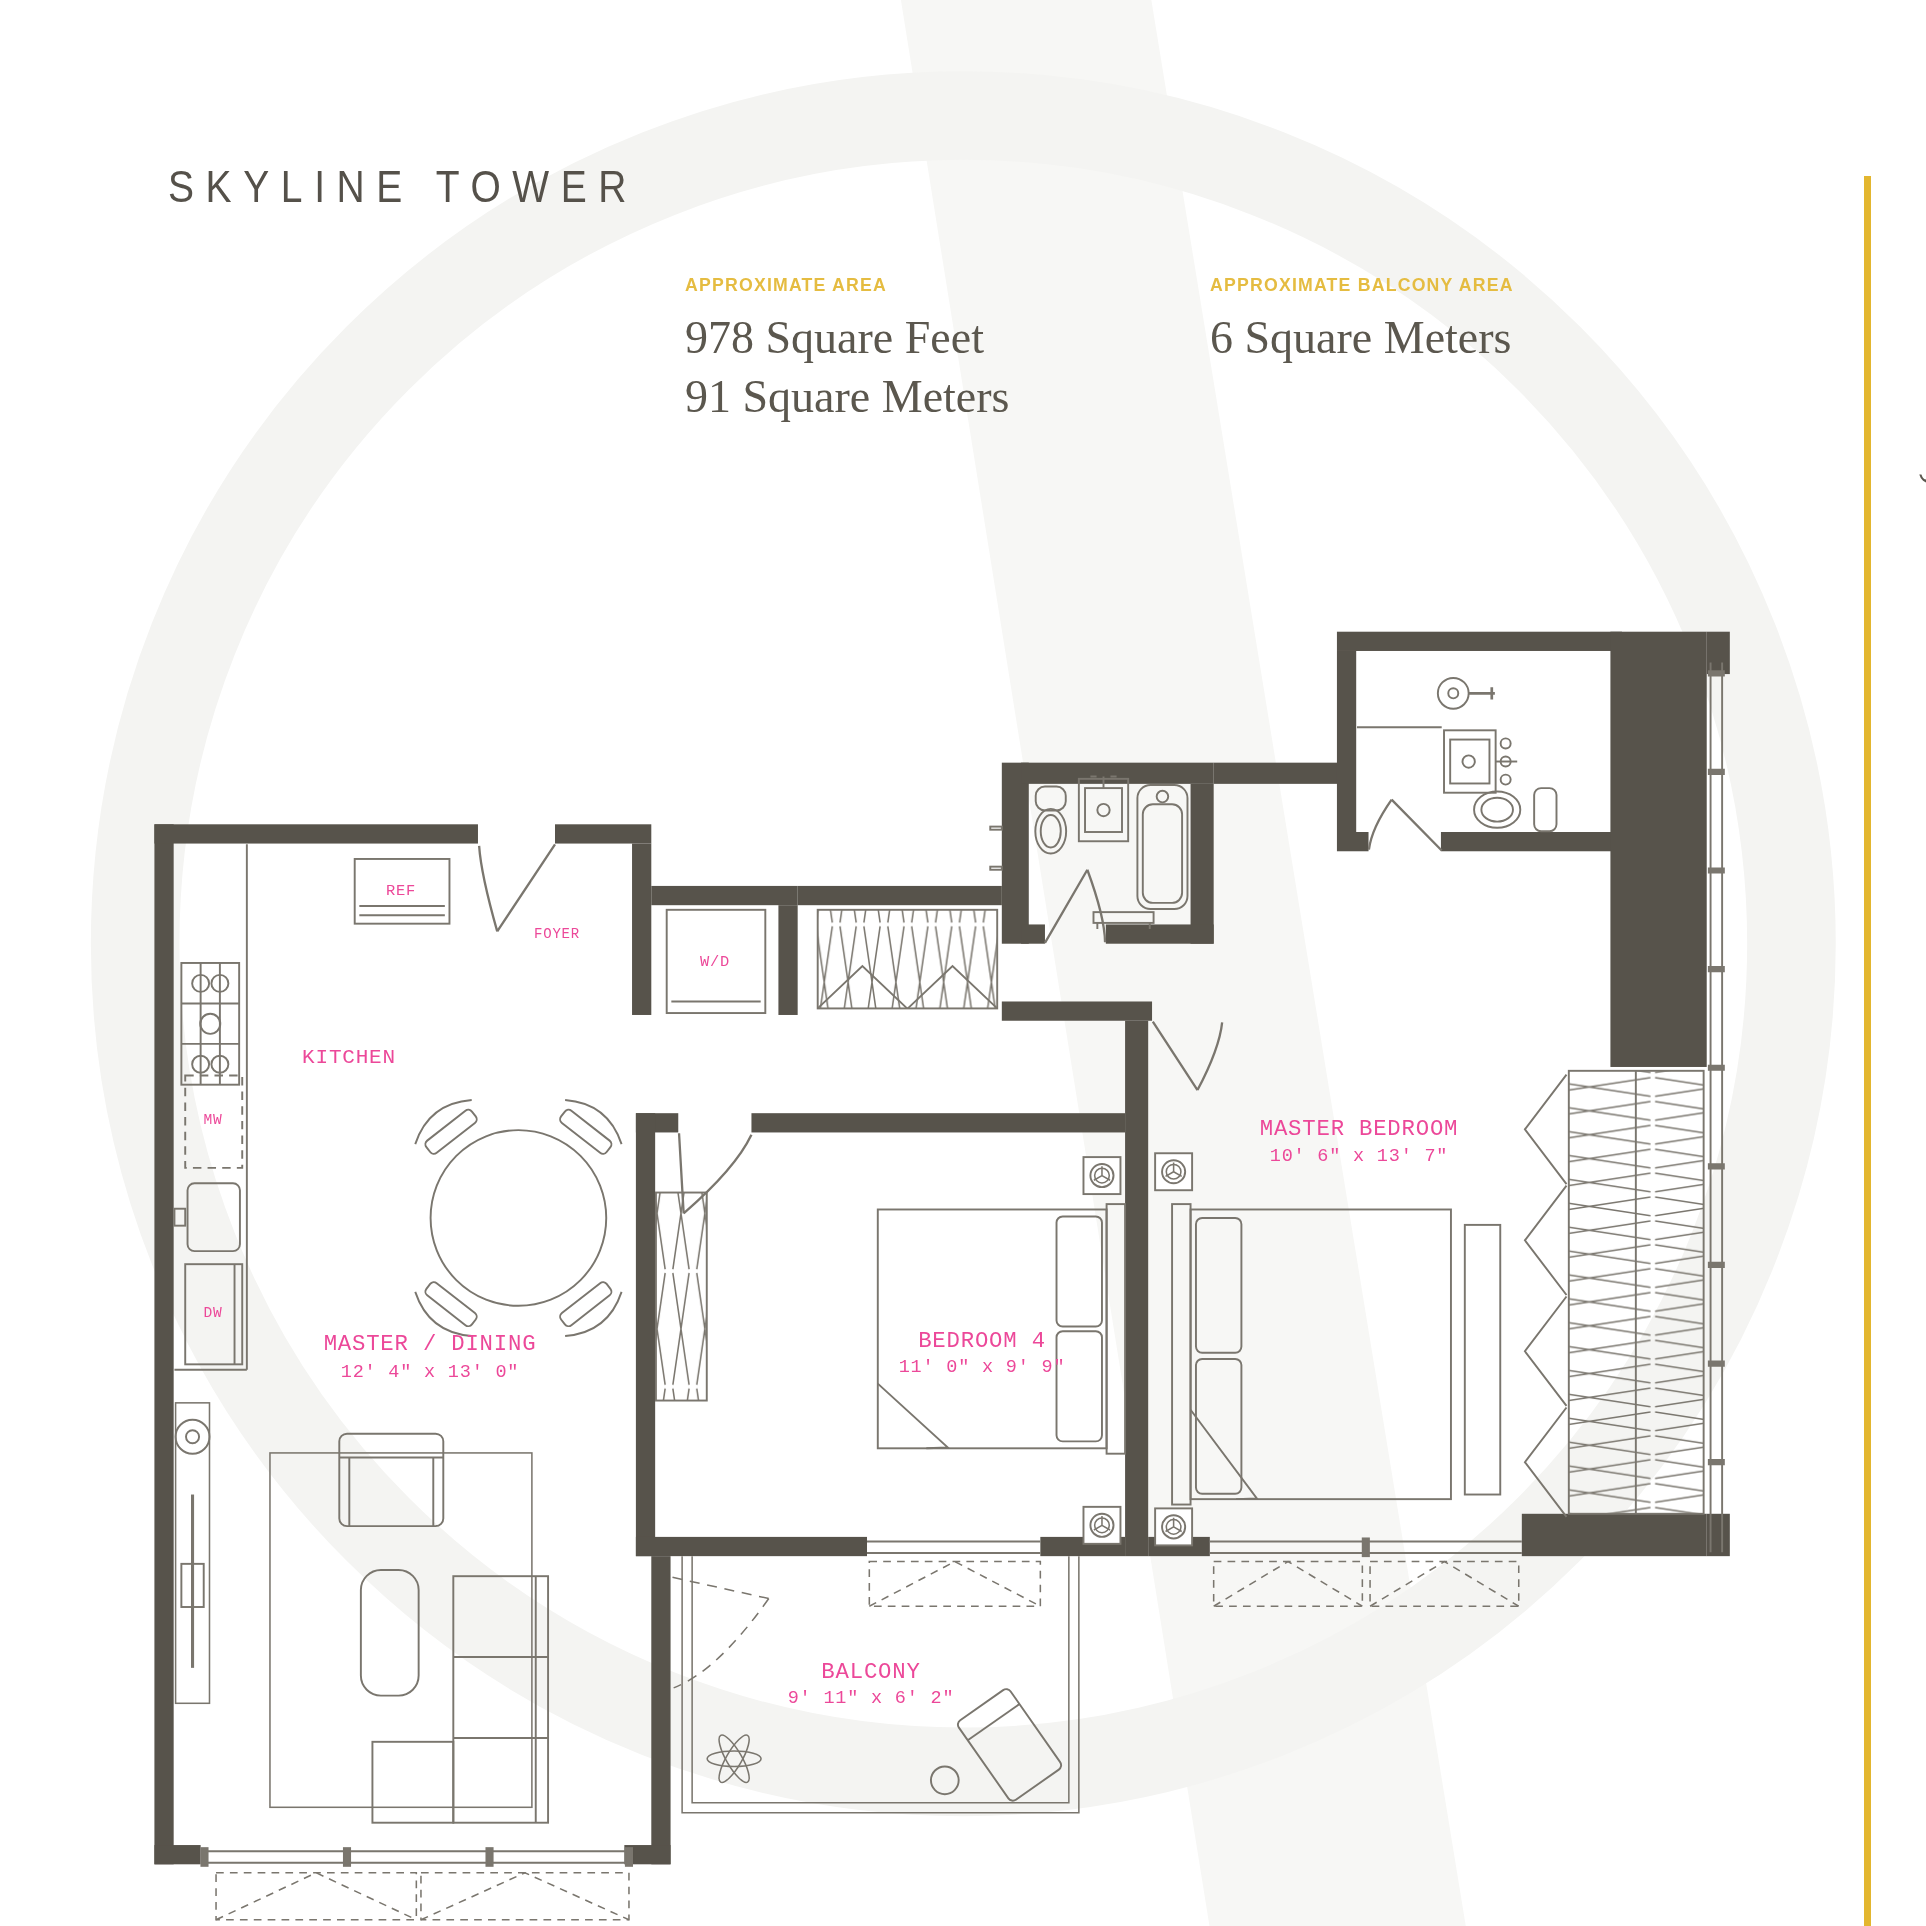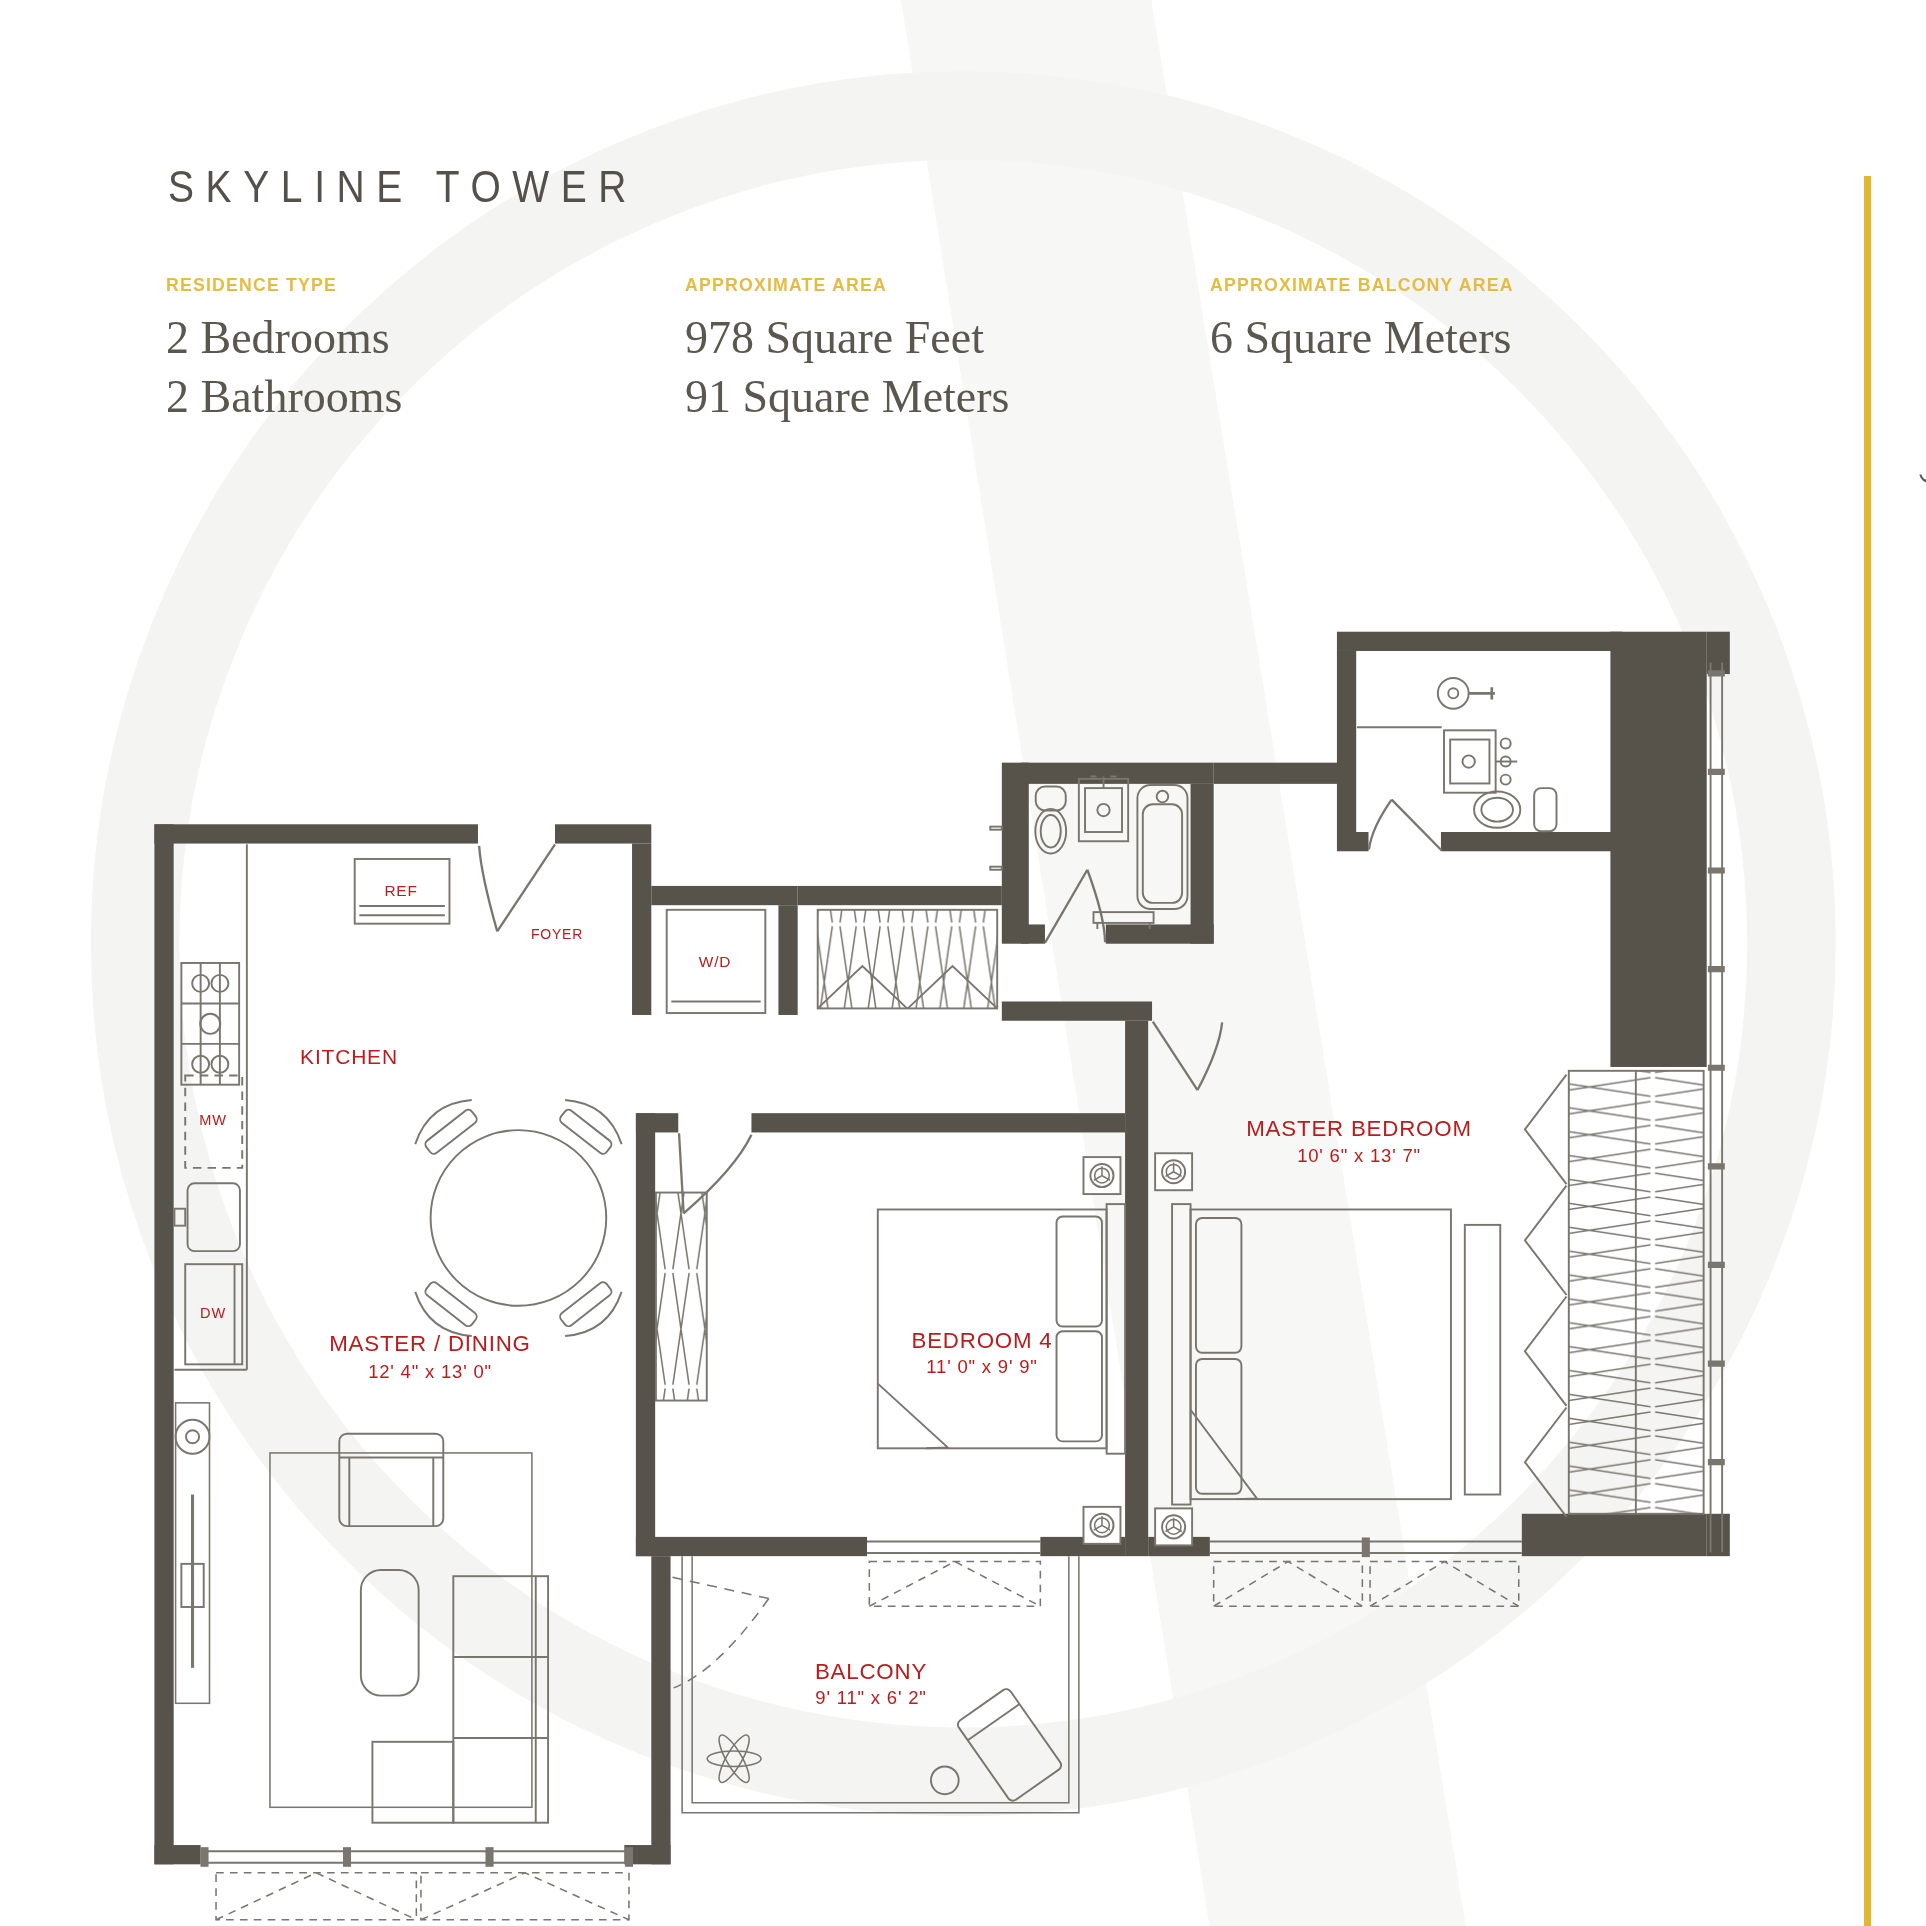--- a/index.html
+++ b/index.html
@@ -9,21 +9,21 @@
   .ctr{transform:translate(-50%,-50%);white-space:nowrap;}
   
   .brand{font-size:39px;letter-spacing:11.6px;font-weight:400;color:#55514A;transform:scaleY(1.12);transform-origin:left top;}
   .stat-label{font-size:17.7px;font-weight:700;letter-spacing:1.2px;color:#E5BC41;margin:0 0 13px 0;}
   .stat-line{font-family:"Liberation Serif","DejaVu Serif",serif;font-size:46px;line-height:1.28;color:#5B574E;margin:0;}
   
   .banner-line{background:#E3B62F;}
   .banner-text{writing-mode:vertical-rl;font-family:"Liberation Serif","DejaVu Serif",serif;
                font-size:58px;color:#5B574E;letter-spacing:1.5px;}
   
-  .plabel{font-family:Liberation Sans, sans-serif;color:#b91c1c;letter-spacing:0.8px;}
+  .plabel{font-family:Liberation Mono, monospace;color:#ec4899;letter-spacing:0.8px;}
   .room{font-size:22.3px;}
   .dims{font-size:18.5px;}
   .small-ap{font-size:15.4px;}
   svg{display:block;}
 </style>
 </head>
 <body>
 
 <div id="page">
 
@@ -266,25 +266,20 @@
     </g>
     <g>
       <path d="M942,6014 L868,6078 H890 V6140 H994 V6078 H1016 Z" fill="#57534B"></path>
       <rect x="912" y="6084" width="60" height="14" fill="#fff"></rect>
       <rect x="912" y="6108" width="60" height="14" fill="#fff"></rect>
     </g>
   </svg>
 
   <div class="abs brand" style="left:168px;top:163px;">SKYLINE TOWER</div>
 
-  <div class="abs" style="left:166px;top:275px;">
-    <p class="stat-label">RESIDENCE TYPE</p>
-    <p class="stat-line">2 Bedrooms</p>
-    <p class="stat-line">2 Bathrooms</p>
-  </div>
   <div class="abs" style="left:685px;top:275px;">
     <p class="stat-label">APPROXIMATE AREA</p>
     <p class="stat-line">978 Square Feet</p>
     <p class="stat-line">91 Square Meters</p>
   </div>
   <div class="abs" style="left:1210px;top:275px;">
     <p class="stat-label">APPROXIMATE BALCONY AREA</p>
     <p class="stat-line">6 Square Meters</p>
   </div>
 

